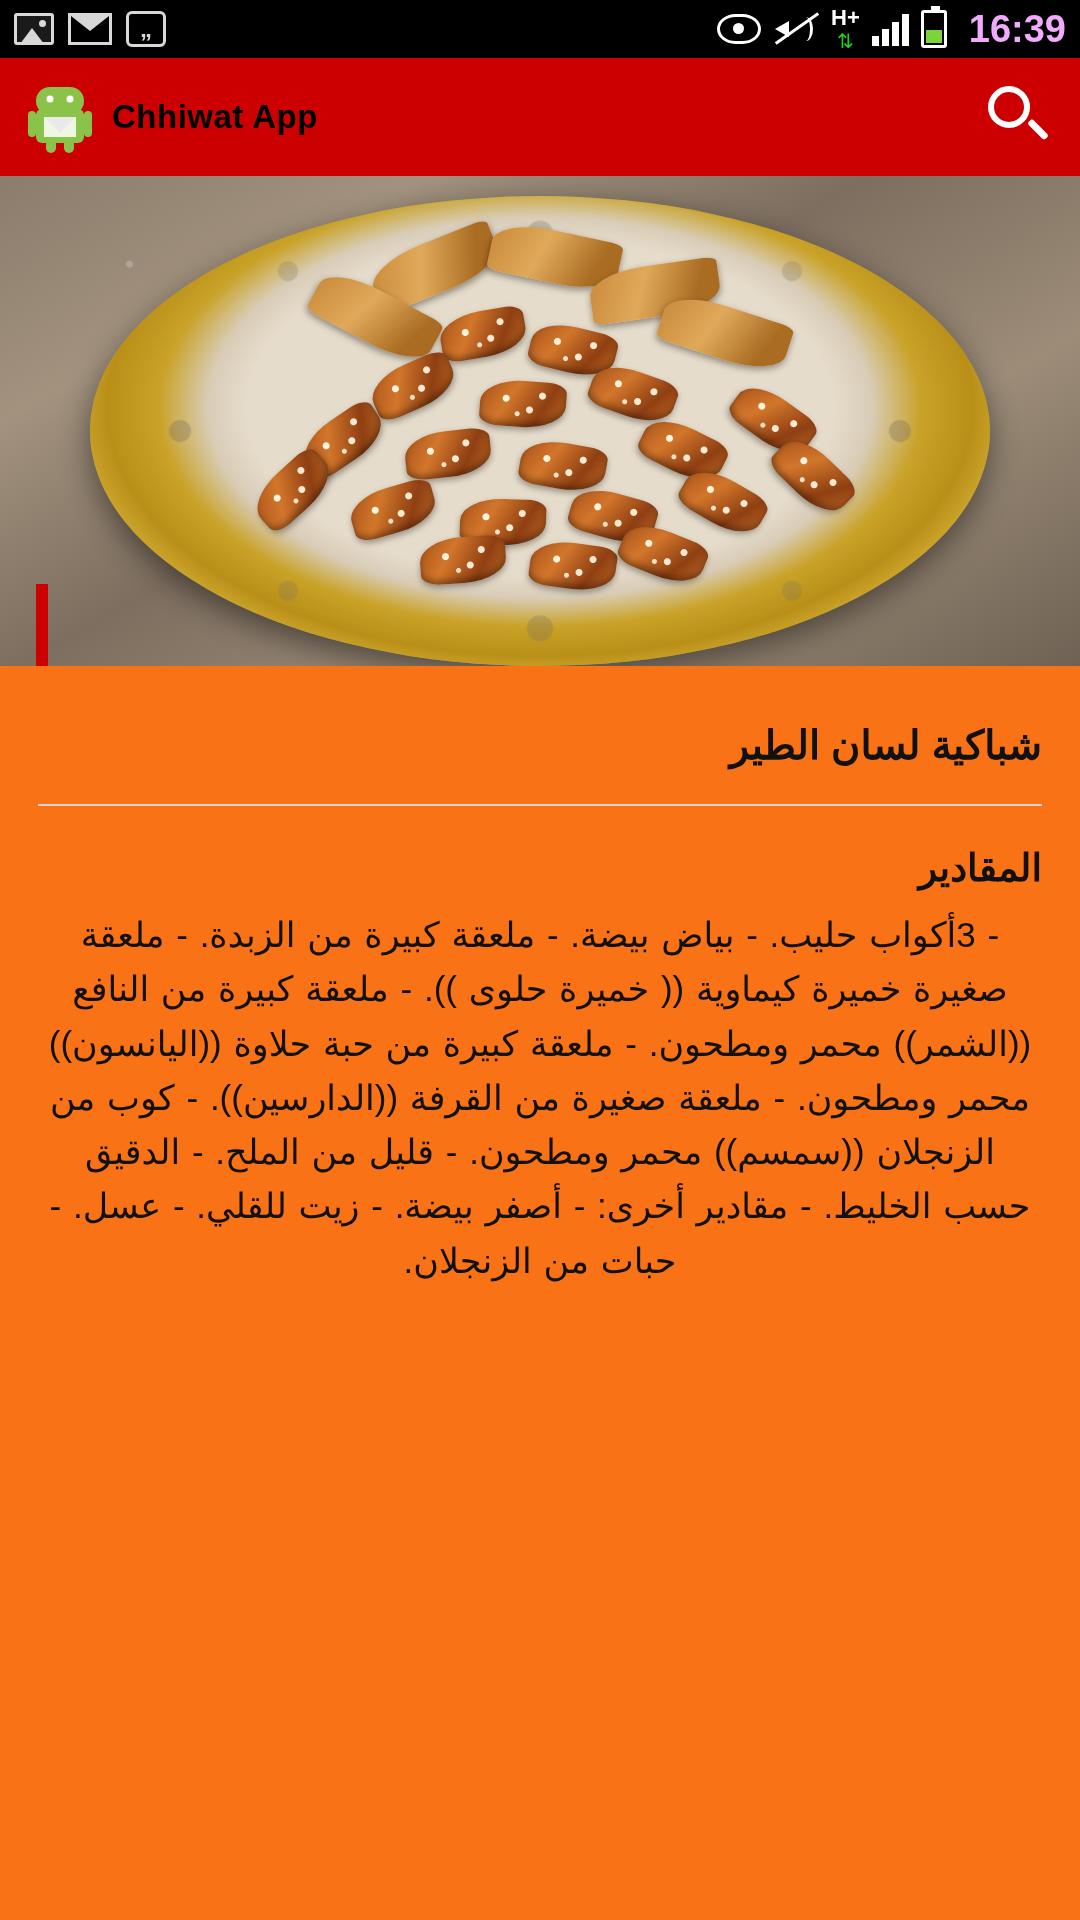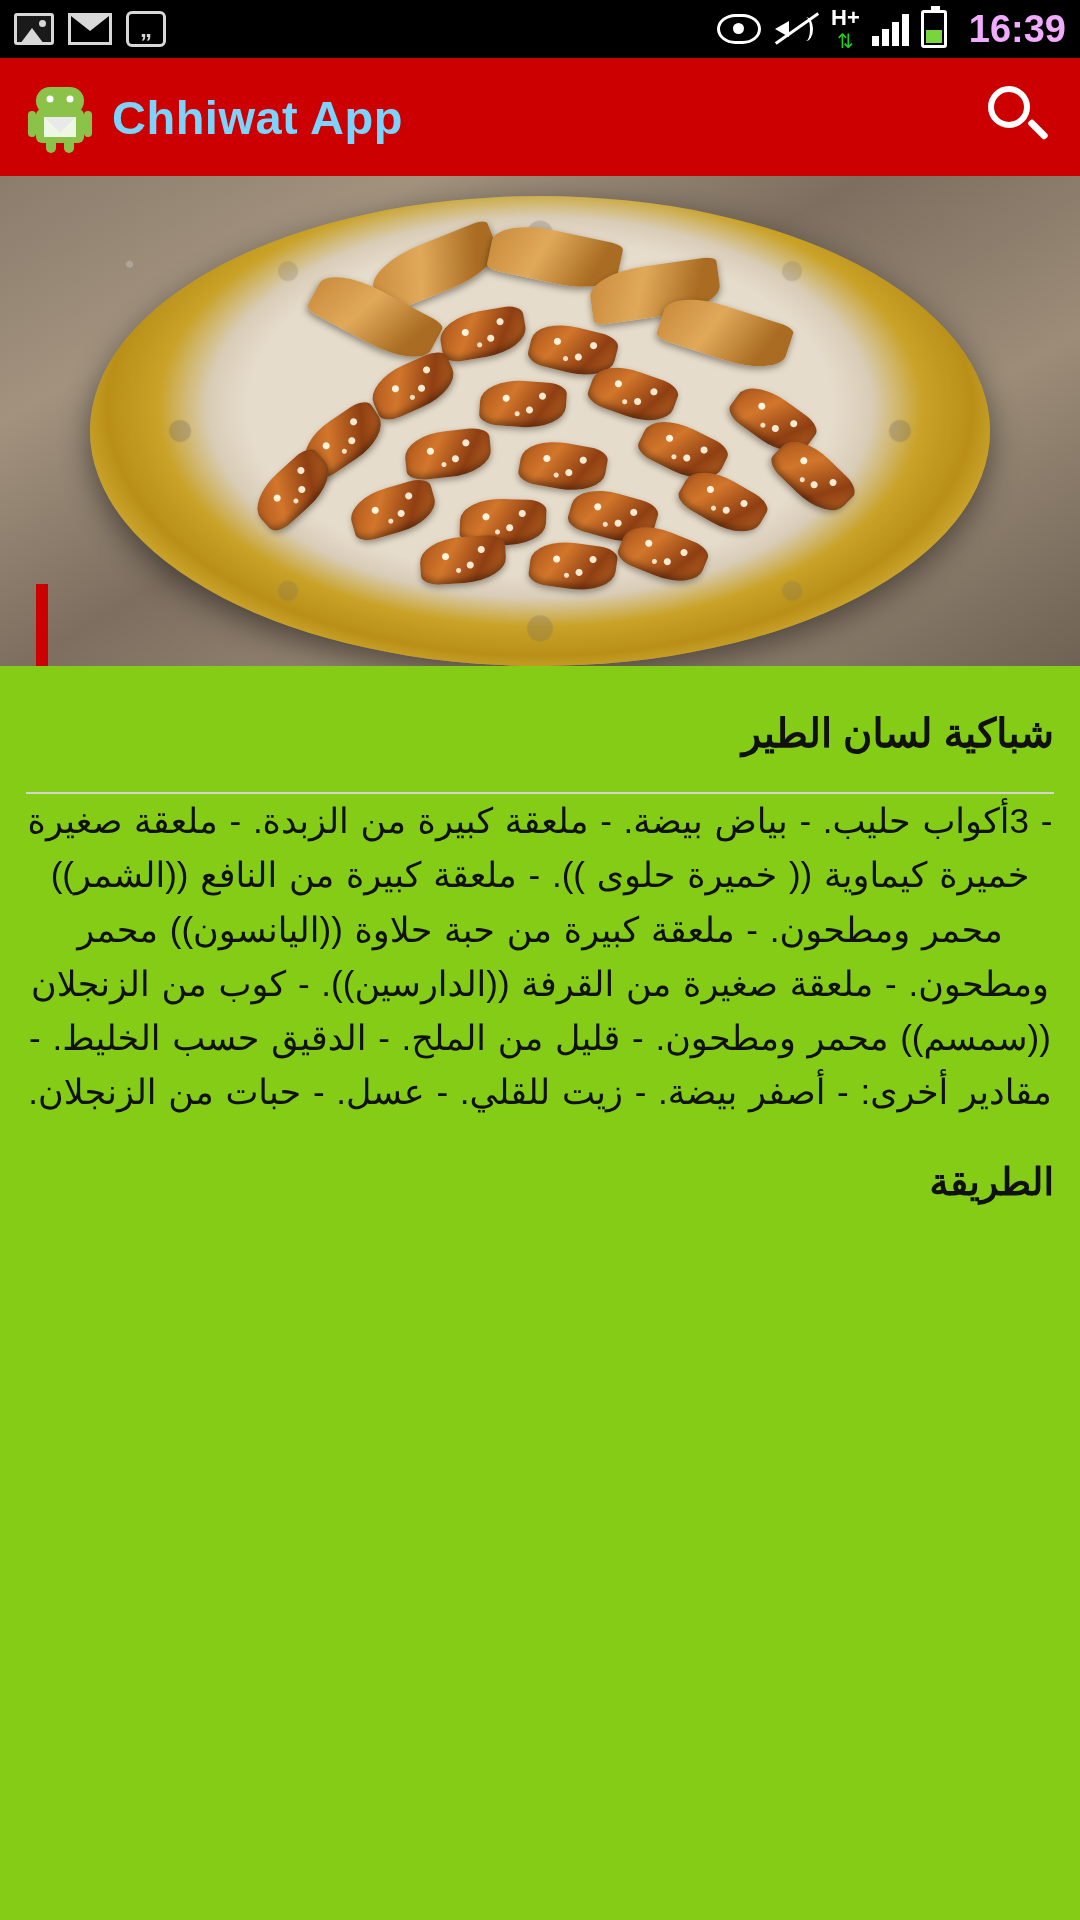--- a/index.html
+++ b/index.html
@@ -173,22 +173,22 @@
   
   .app-bar {
     height: 118px;
     background: #cc0000;
     display: flex;
     align-items: center;
     padding: 0 28px;
   }
   .app-logo { width: 64px; height: 72px; position: relative; margin-right: 20px; }
   .app-title {
-    color: #7dd3fc;
-    font-size: 47px;
+    color: #000000;
+    font-size: 33px;
     font-weight: bold;
     letter-spacing: 0.5px;
   }
   .search-btn { margin-left: auto; width: 70px; height: 70px; position: relative; }
   .search-btn .circle {
     position: absolute; left: 6px; top: 4px;
     width: 42px; height: 42px;
     border: 6px solid #ffffff;
     border-radius: 50%;
   }
@@ -268,23 +268,23 @@
   .chip {
     position: absolute;
     width: 130px; height: 52px;
     border-radius: 45% 10% 45% 10%;
     background: linear-gradient(110deg, #c98a3a 0%, #e0a95a 40%, #a96c22 80%);
     box-shadow: 0 3px 7px rgba(0,0,0,0.4);
   }
 
   
   .content {
-    padding: 0;
+    padding: 12px;
     direction: rtl;
-    background: #84cc16;
+    background: #f97316;
     position: relative;
     height: calc(1920px - 58px - 118px - 490px);
     overflow: hidden;
   }
   .recipe-title {
     font-size: 40px;
     font-weight: bold;
     color: #111111;
     text-align: right;
     padding: 44px 26px 36px 26px;
@@ -405,15 +405,15 @@
       <div class="sweet" style="left:340px; top:312px; transform:rotate(8deg);"></div>
       <div class="sweet" style="left:430px; top:300px; transform:rotate(22deg);"></div>
     </div>
   </div>
   <div class="scroll-track-hero"></div>
 </div>
 
 <div class="content">
   <div class="recipe-title">شباكية لسان الطير</div>
   <div class="divider"></div>
+  <div class="section-heading">المقادير</div>
   <div class="section-body">- 3أكواب حليب. - بياض بيضة. - ملعقة كبيرة من الزبدة. - ملعقة صغيرة خميرة كيماوية (( خميرة حلوى )). - ملعقة كبيرة من النافع ((الشمر)) محمر ومطحون. - ملعقة كبيرة من حبة حلاوة ((اليانسون)) محمر ومطحون. - ملعقة صغيرة من القرفة ((الدارسين)). - كوب من الزنجلان ((سمسم)) محمر ومطحون. - قليل من الملح. - الدقيق حسب الخليط. - مقادير أخرى: - أصفر بيضة. - زيت للقلي. - عسل. - حبات من الزنجلان.</div>
-  <div class="section-heading">الطريقة</div>
 </div>
 
 </body></html>

